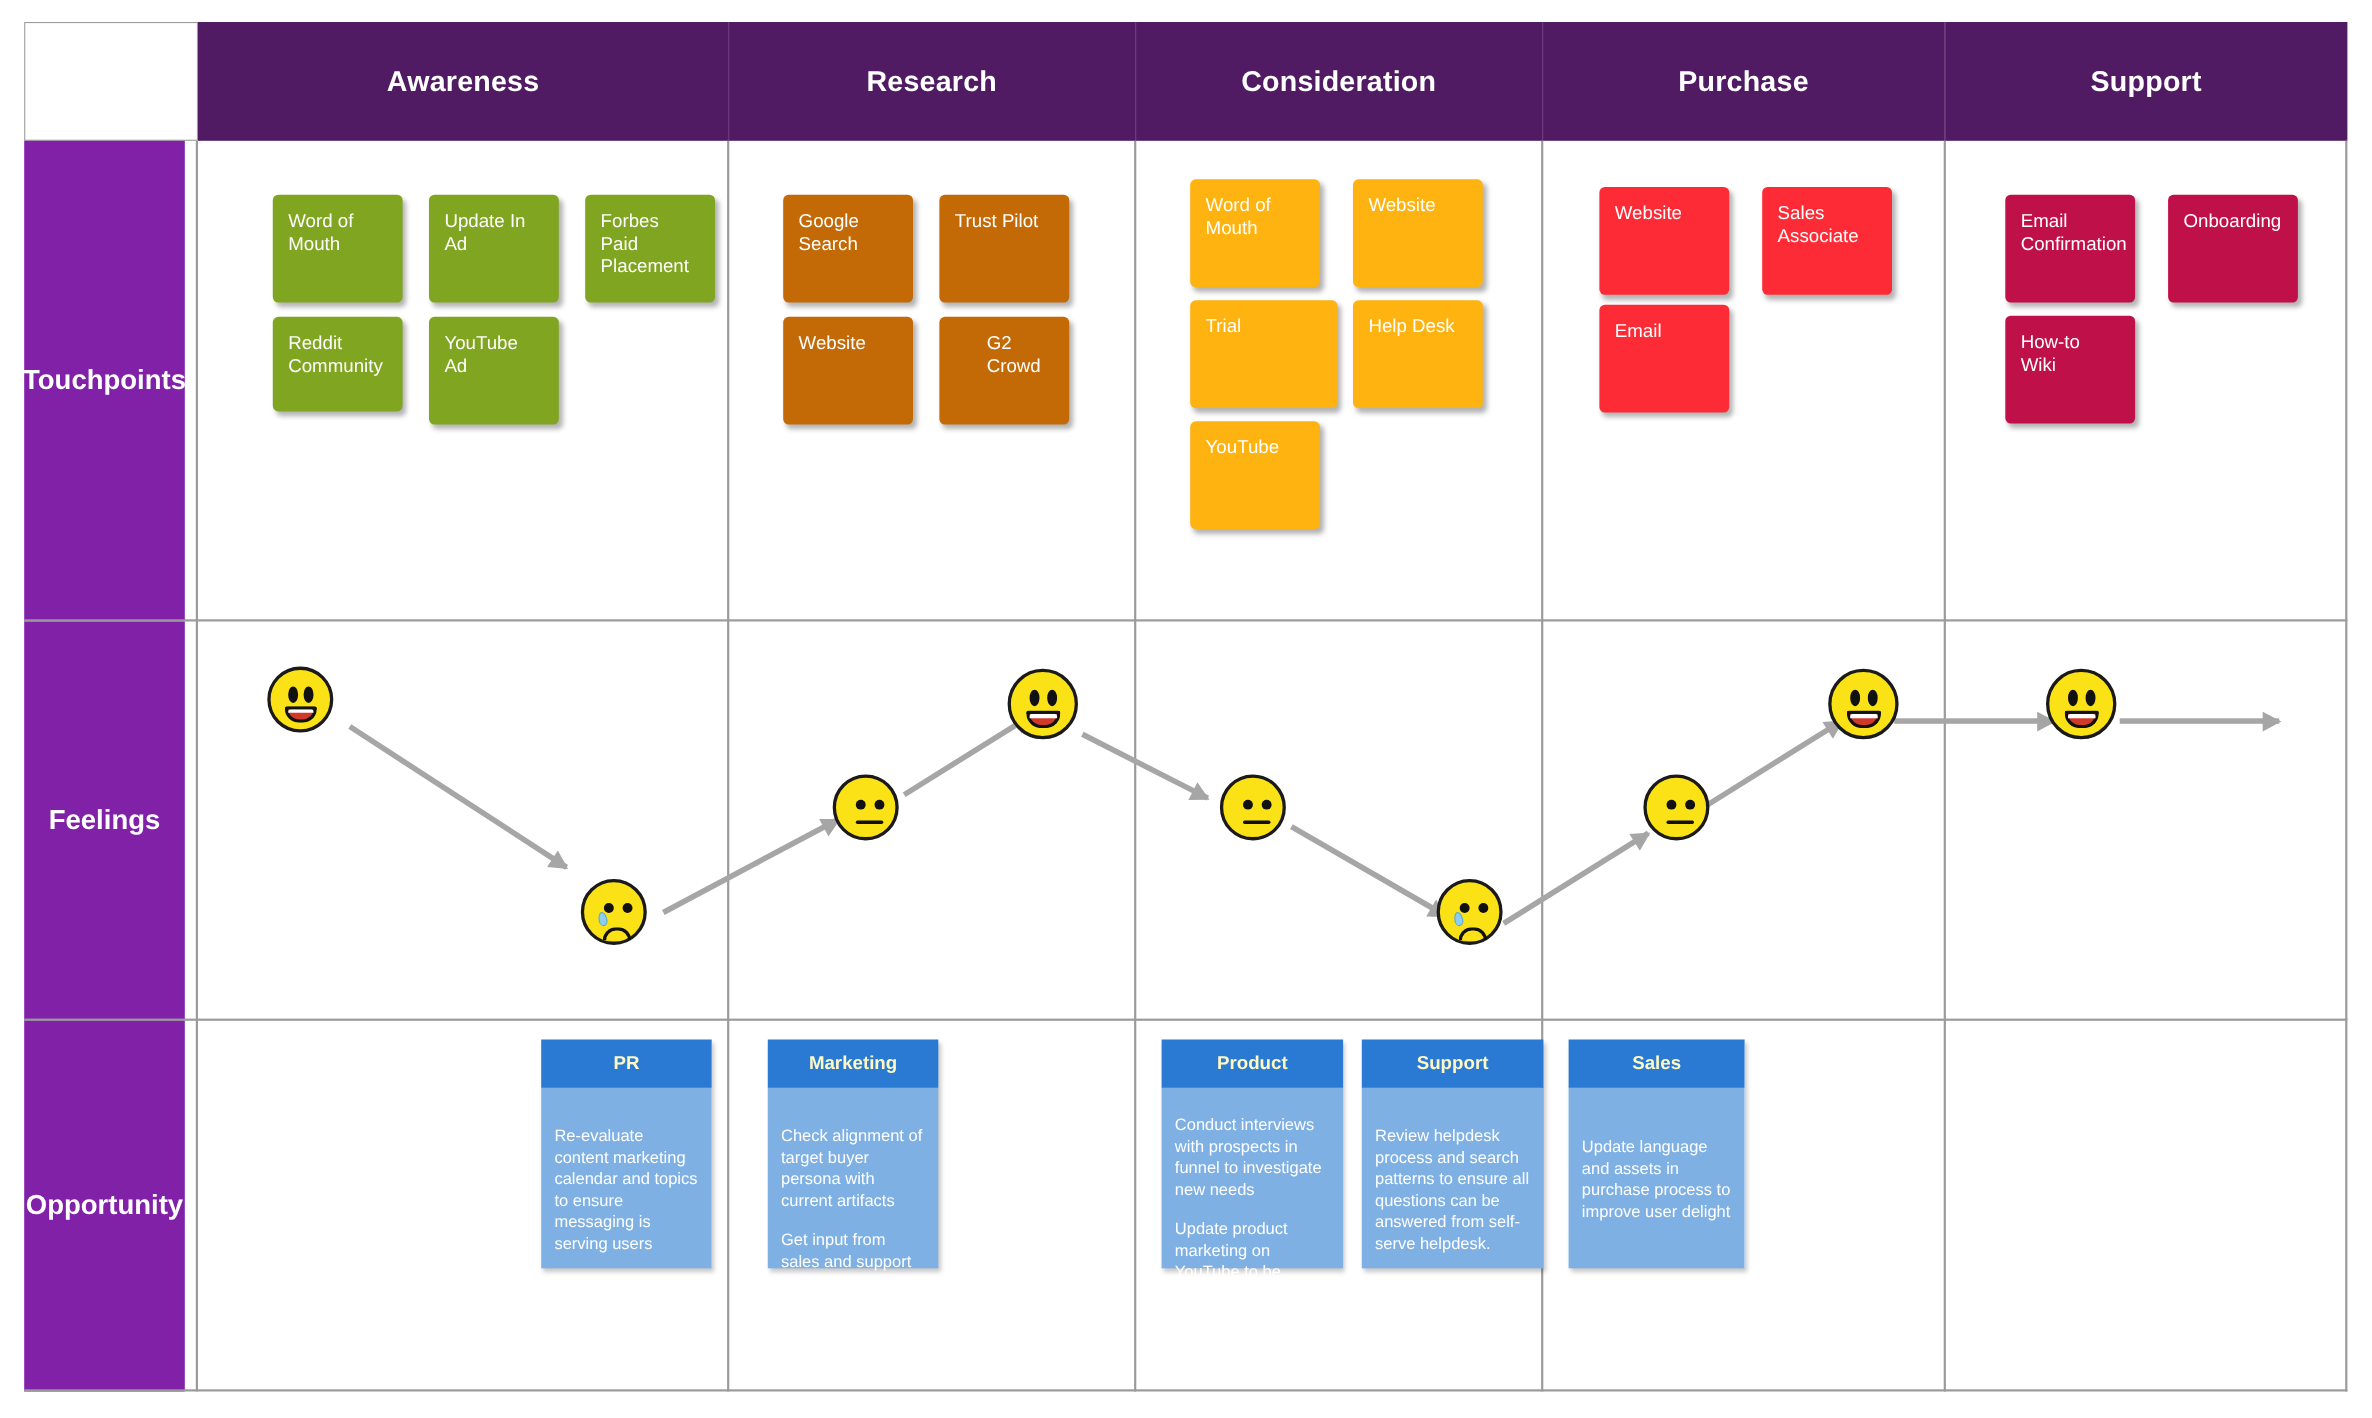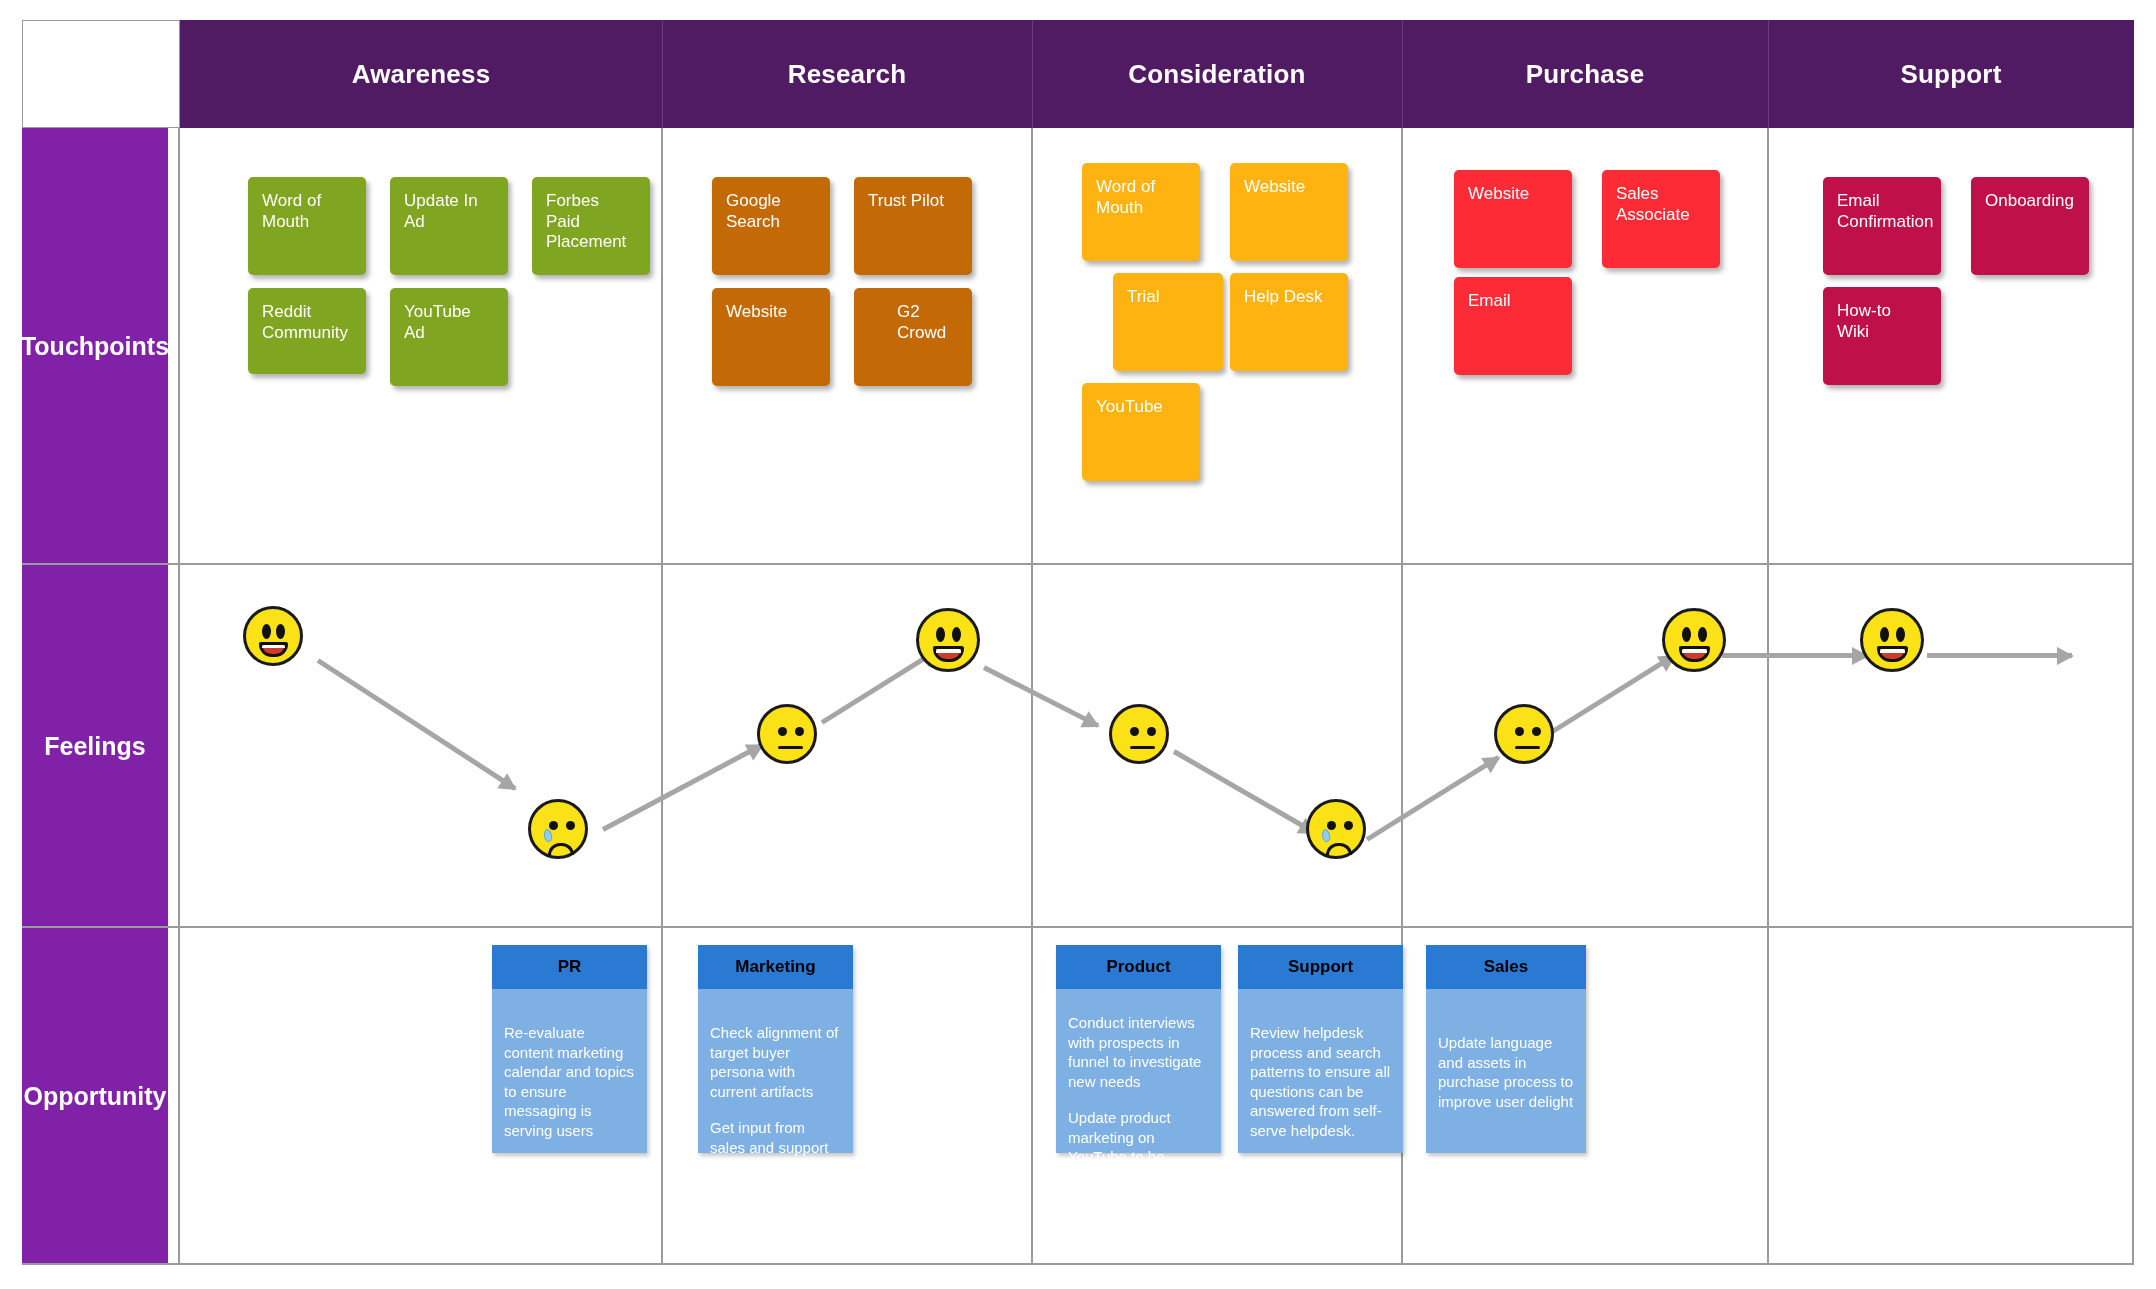--- a/index.html
+++ b/index.html
@@ -47,21 +47,21 @@
         box-sizing:border-box;border-radius:50% 50% 50% 50%/60% 60% 40% 40%;
         transform:rotate(-12deg);}
   .arrow{position:absolute;transform-origin:0 50%;height:5px;background:#a6a6a6;}
   .arrow::after{content:"";position:absolute;right:-2px;top:50%;
         border-left:17px solid #a6a6a6;border-top:9px solid transparent;
         border-bottom:9px solid transparent;transform:translateY(-50%);}
 
   
   .opp{position:absolute;box-shadow:2px 3px 4px rgba(0,0,0,.22);}
   .opp-head{background:#2a7ad4;height:44px;display:flex;align-items:center;justify-content:center;}
-  .opp-head span{color:#000000;font-size:17px;font-weight:bold;}
+  .opp-head span{color:#fef9c3;font-size:17px;font-weight:bold;}
   .opp-body{background:#7eb0e4;box-sizing:border-box;padding:34px 12px 12px 12px;}
   .opp-body p{margin:0 0 17px 0;color:#ffffff;font-size:15px;line-height:1.3;}
   .opp-body p:last-child{margin-bottom:0;}
 </style>
 </head>
 <body>
 
 <div id="map">
   <div class="grid">
 
@@ -136,21 +136,21 @@
     <div class="tp" style="left:832px;top:268px;width:118px;height:98px;background:#c36a07;padding-left:43px;">
       <span>G2 Crowd</span>
       </div>
 
     <div class="tp" style="left:1060px;top:143px;width:118px;height:98px;background:#ffb310;">
       <span>Word of Mouth</span>
       </div>
     <div class="tp" style="left:1208px;top:143px;width:118px;height:98px;background:#ffb310;">
       <span>Website</span>
       </div>
-    <div class="tp" style="left:1091px;top:253px;width:110px;height:98px;background:#ffb310;">
+    <div class="tp" style="left:1060px;top:253px;width:134px;height:98px;background:#ffb310;">
       <span>Trial</span>
       </div>
     <div class="tp" style="left:1208px;top:253px;width:118px;height:98px;background:#ffb310;">
       <span>Help Desk</span>
       </div>
     <div class="tp" style="left:1060px;top:363px;width:118px;height:98px;background:#ffb310;">
       <span>YouTube</span>
       </div>
 
     <div class="tp" style="left:1432px;top:150px;width:118px;height:98px;background:#fc2b35;">

